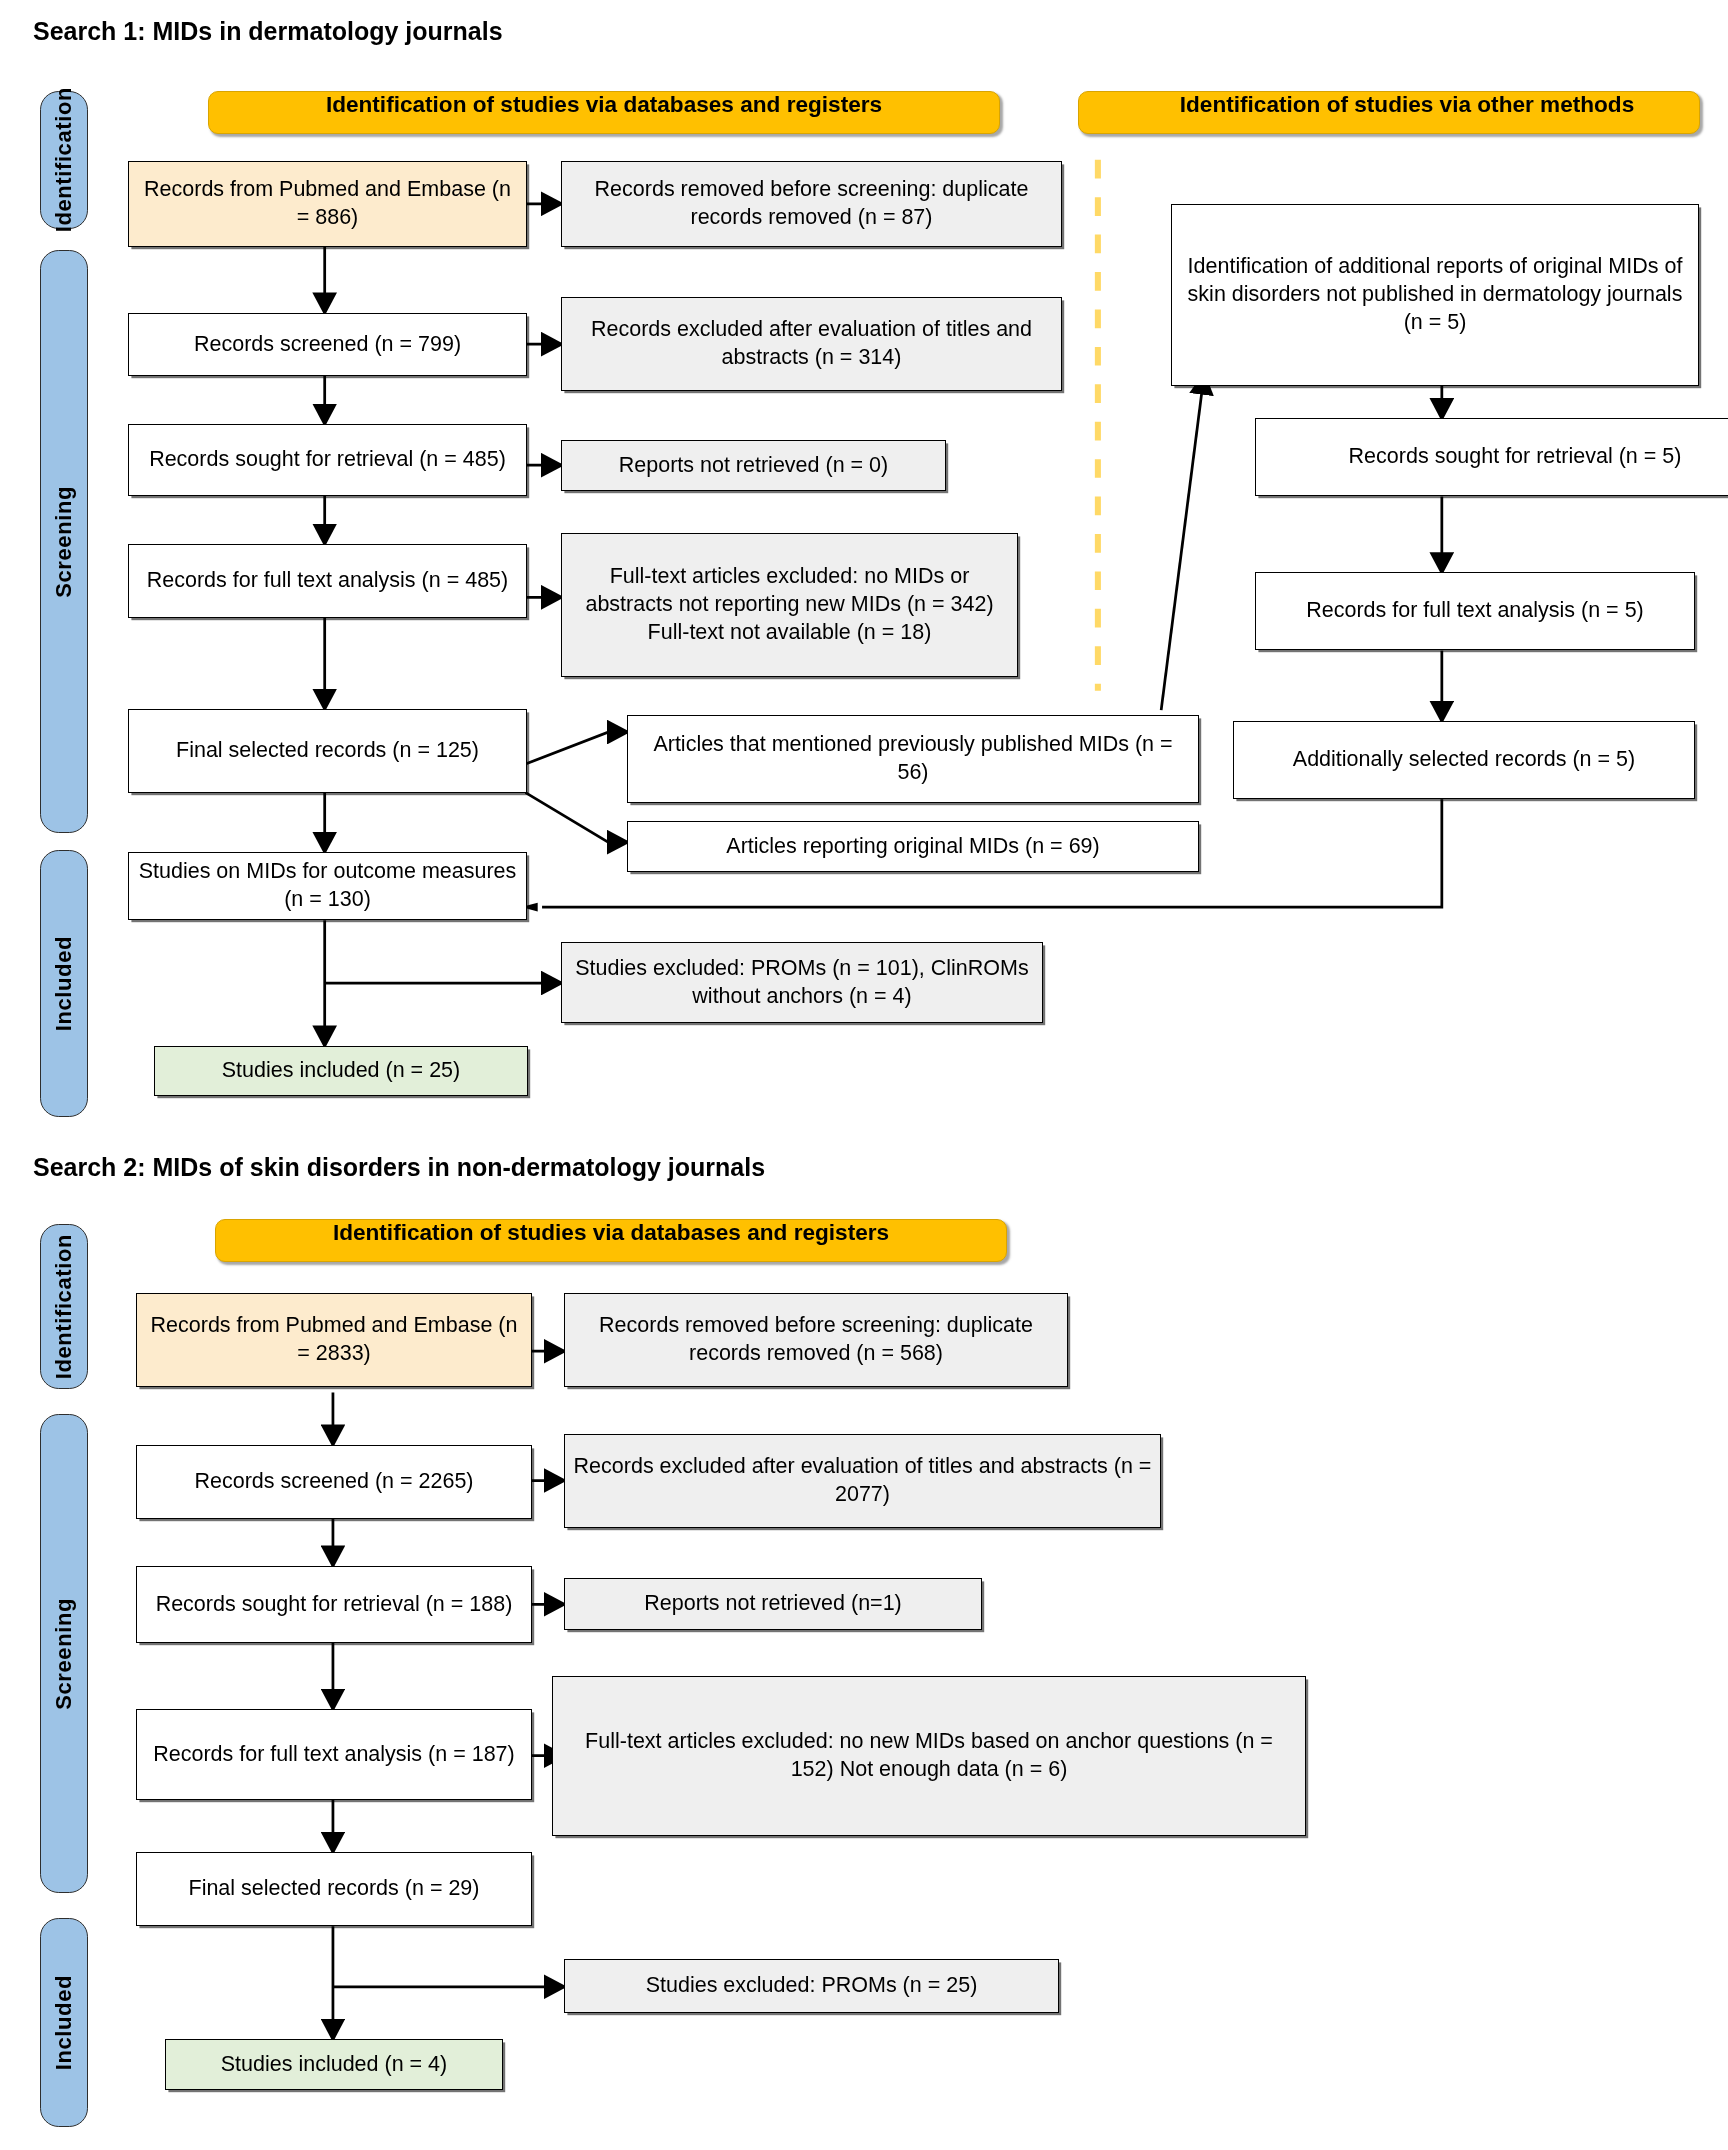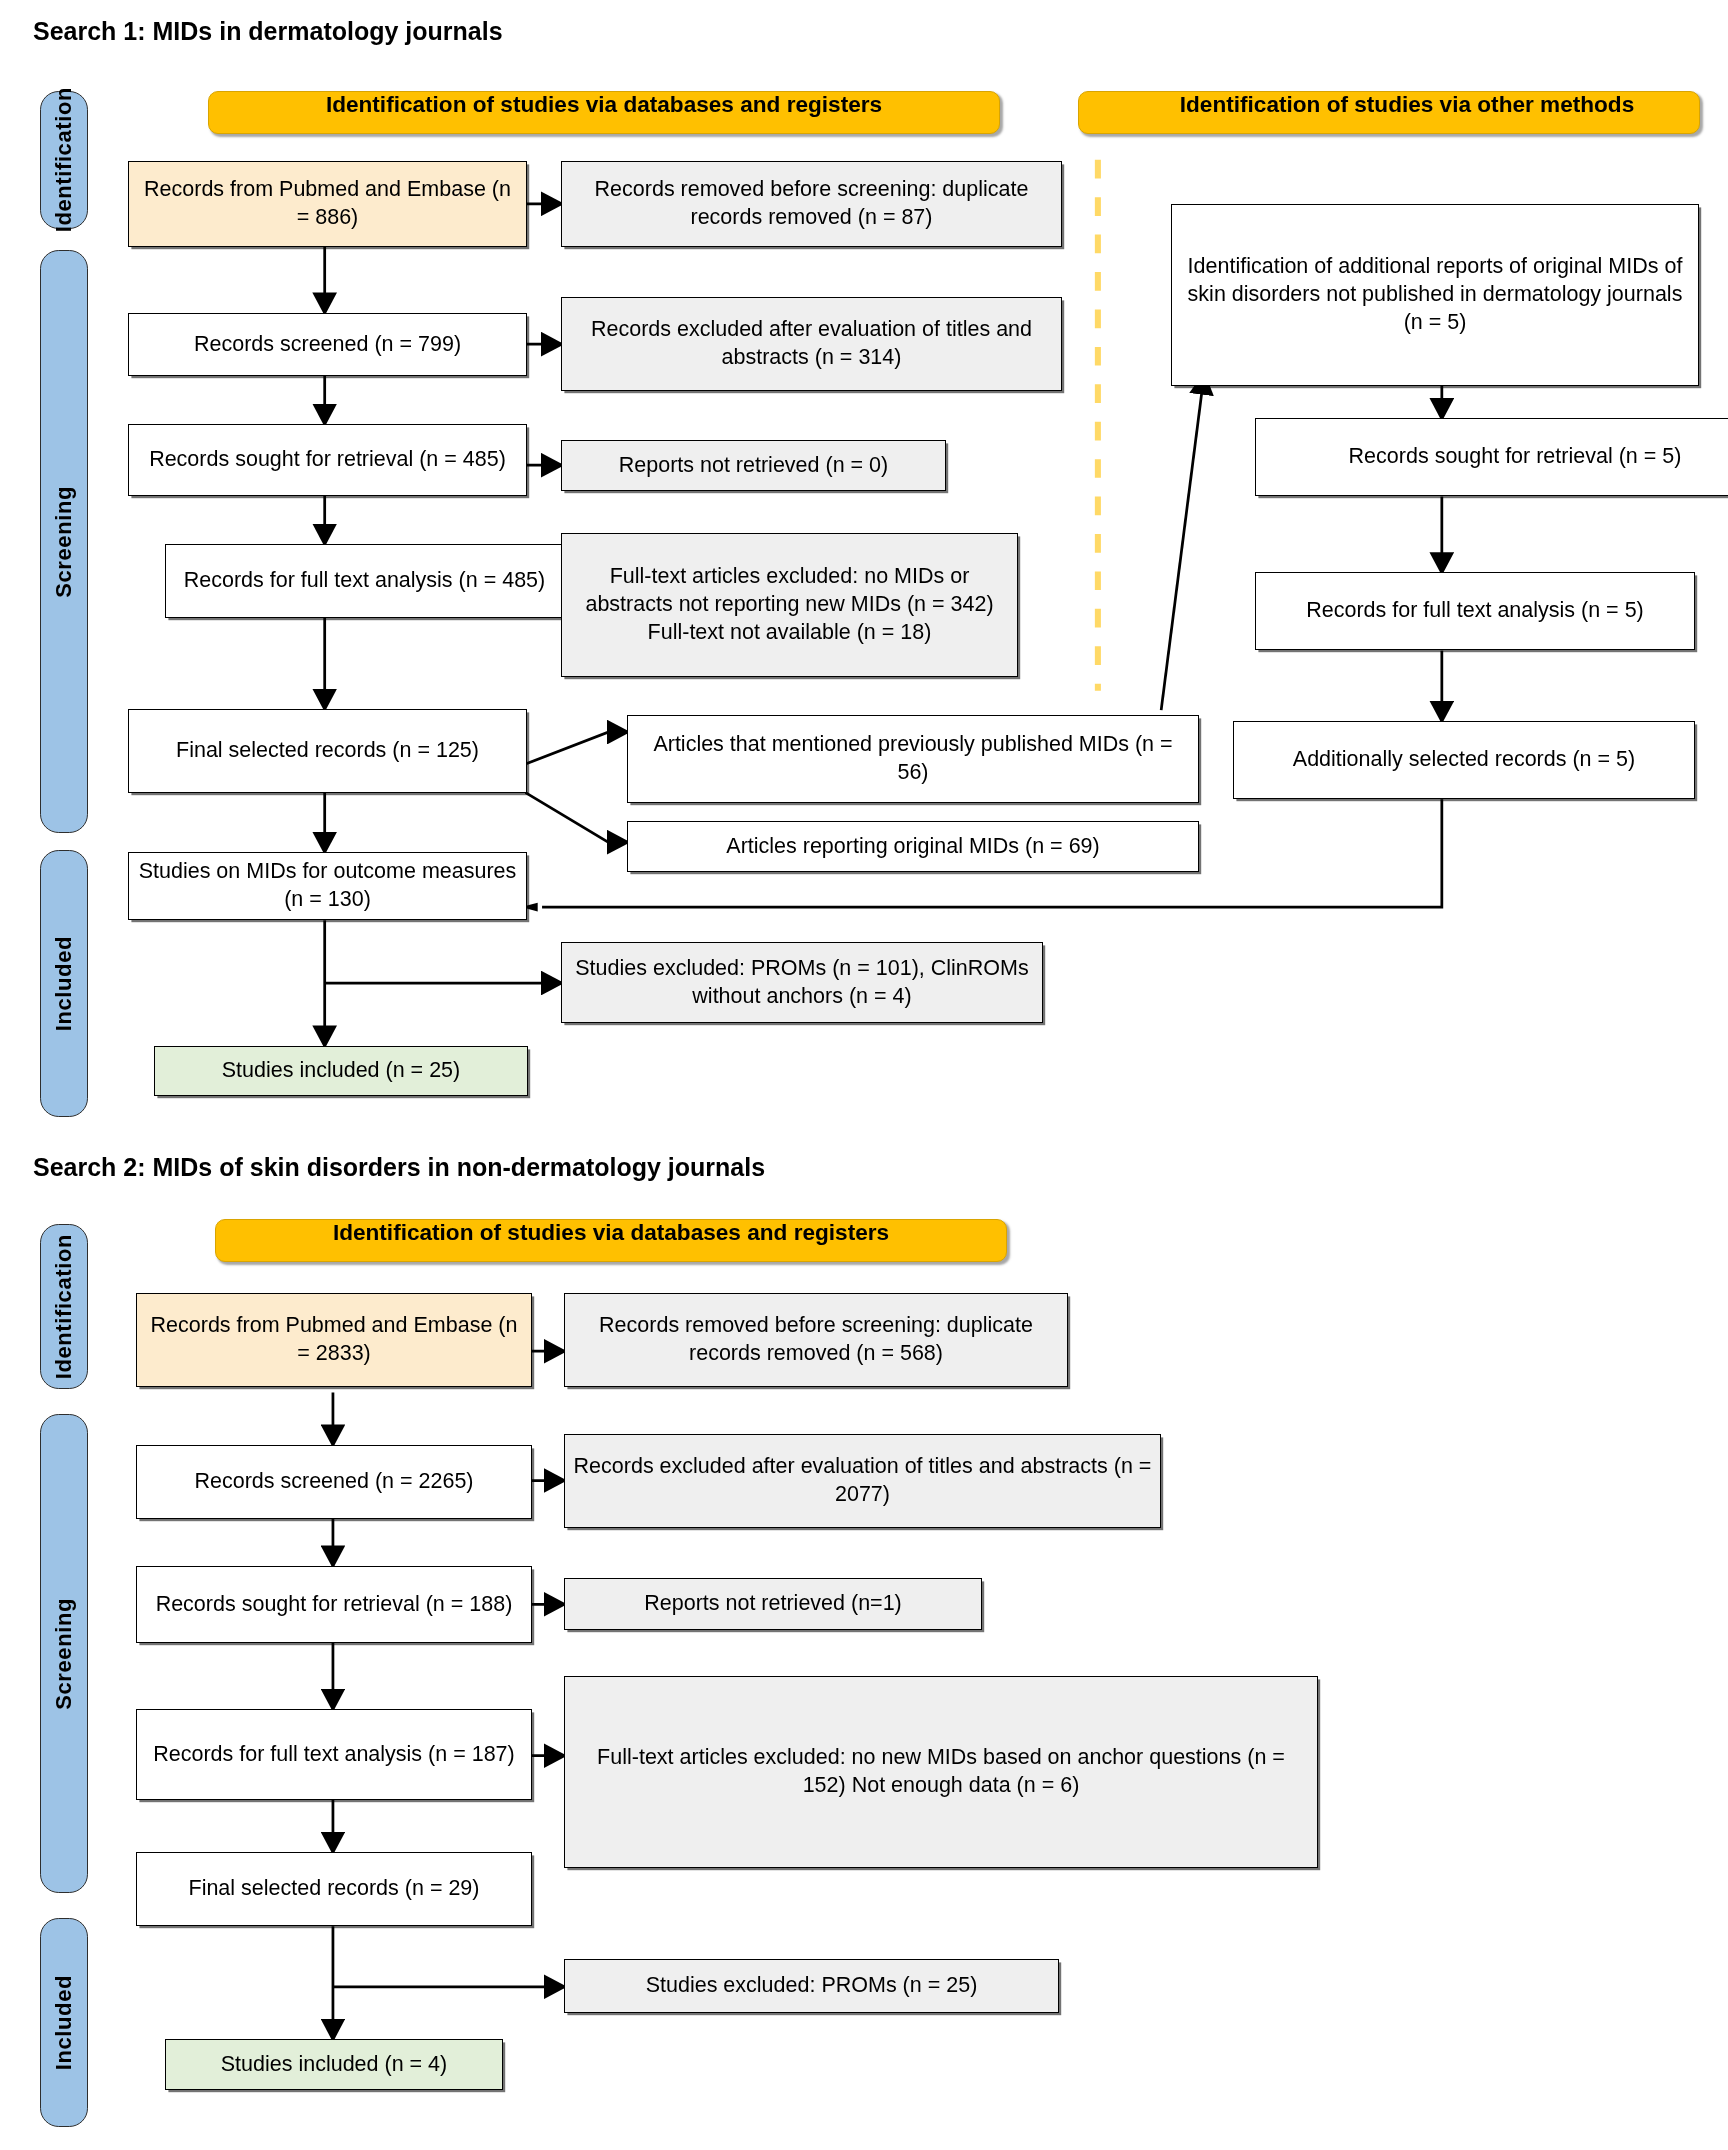--- a/index.html
+++ b/index.html
@@ -188,21 +188,21 @@
     <span>Records excluded after evaluation of titles and abstracts (n = 314)</span>
   </div>
 
   <div class="box plain" style="left:128px; top:424px; width:399px; height:72px;">
     <span>Records sought for retrieval (n = 485)</span>
   </div>
   <div class="box grey" style="left:561px; top:440px; width:385px; height:51px;">
     <span>Reports not retrieved (n = 0)</span>
   </div>
 
-  <div class="box plain" style="left:128px; top:544px; width:399px; height:74px;margin-left:37px;">
+  <div class="box plain" style="left:128px; top:544px; width:399px; height:74px;">
     <span>Records for full text analysis (n = 485)</span>
   </div>
   <div class="box grey" style="left:561px; top:533px; width:457px; height:144px;">
     <span>Full-text articles excluded: no MIDs or abstracts not reporting new MIDs (n = 342) Full-text not available (n = 18)</span>
   </div>
 
   <div class="box plain" style="left:128px; top:709px; width:399px; height:84px;">
     <span>Final selected records (n = 125)</span>
   </div>
 
@@ -271,21 +271,21 @@
   <div class="box plain" style="left:136px; top:1566px; width:396px; height:77px;">
     <span>Records sought for retrieval (n = 188)</span>
   </div>
   <div class="box grey" style="left:564px; top:1578px; width:418px; height:52px;">
     <span>Reports not retrieved (n=1)</span>
   </div>
 
   <div class="box plain" style="left:136px; top:1709px; width:396px; height:91px;">
     <span>Records for full text analysis (n = 187)</span>
   </div>
-  <div class="box grey" style="left:564px; top:1676px; width:754px; height:192px;">
+  <div class="box grey" style="left:552px; top:1676px; width:754px; height:160px;">
     <span>Full-text articles excluded: no new MIDs based on anchor questions (n = 152) Not enough data (n = 6)</span>
   </div>
 
   <div class="box plain" style="left:136px; top:1852px; width:396px; height:74px;">
     <span>Final selected records (n = 29)</span>
   </div>
 
   <div class="box grey" style="left:564px; top:1959px; width:495px; height:54px;">
     <span>Studies excluded: PROMs (n = 25)</span>
   </div>

